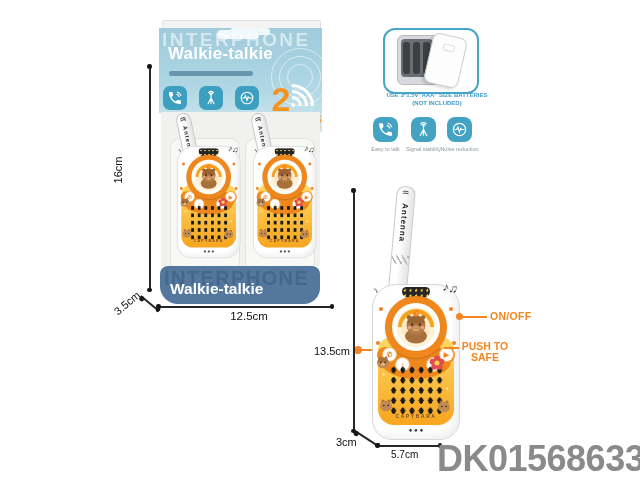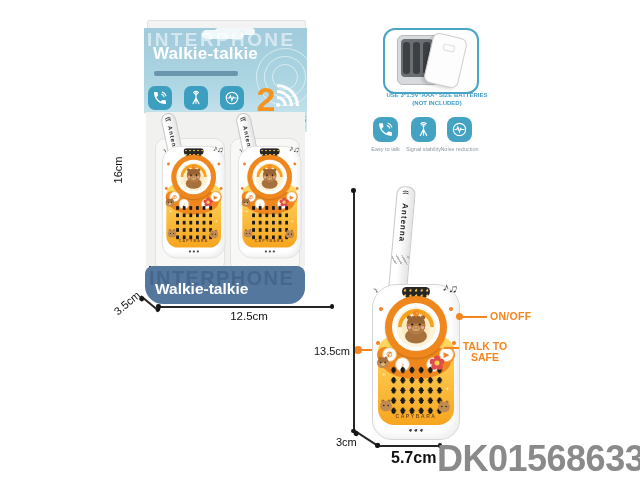--- a/index.html
+++ b/index.html
@@ -10,21 +10,21 @@
   .dl-v{width:1.5px;}
   .dl-h{height:1.5px;}
   .dl-v::before,.dl-v::after,.dl-h::before,.dl-h::after,.dl-d::before,.dl-d::after{
     content:'';position:absolute;width:4.5px;height:4.5px;border-radius:50%;background:#161616;}
   .dl-v::before{left:-1.6px;top:-2px;} .dl-v::after{left:-1.6px;bottom:-2px;}
   .dl-h::before{left:-2px;top:-1.6px;} .dl-h::after{right:-2px;top:-1.6px;}
   .dl-d{height:1.5px;transform-origin:left center;}
   .dl-d::after{right:-2px;top:-1.6px;}
   .dim-lbl{position:absolute;font-size:11px;color:#111;white-space:nowrap;}
   
-  #box{position:absolute;left:144px;top:26px;width:163px;height:278px;}
+  #box{position:absolute;left:159px;top:26px;width:163px;height:278px;}
   #box .flap{position:absolute;left:3px;top:-6px;width:157px;height:8px;background:#f3f3f3;border:1px solid #e2e2e2;border-radius:2px;}
   #panel{position:absolute;left:0;top:2px;width:163px;height:104px;
     background:linear-gradient(180deg,#a0cbdb 0%,#aed6e3 55%,#cfe9f0 100%);
     clip-path:polygon(0 0,100% 0,100% 100%,61% 100%,55% 82%,0 82%);}
   .wm-top{position:absolute;left:3px;top:1px;font-size:19px;font-weight:900;letter-spacing:2.4px;
     color:rgba(255,255,255,.55);white-space:nowrap;}
   .parc{position:absolute;border:1px solid rgba(255,255,255,.55);border-radius:50%;}
   .cloud{position:absolute;left:58px;top:2px;width:42px;height:9px;background:rgba(255,255,255,.85);
     border-radius:8px;box-shadow:12px -3px 0 -1px rgba(255,255,255,.85);}
   .title-top{position:absolute;left:9px;top:16px;font-size:17px;font-weight:bold;color:#fff;letter-spacing:.2px;}
@@ -507,26 +507,26 @@
 
   <div class="ann-dot" style="left:354px;top:346px;width:8px;height:8px;"></div>
   <div class="ann-line" style="left:361px;top:349px;width:11px;"></div>
 
   <div class="ann-dot" style="left:456px;top:313px;"></div>
   <div class="ann-line" style="left:462px;top:316px;width:25px;"></div>
   <div class="ann-orange" style="left:490px;top:310px;font-size:10.5px;letter-spacing:.3px;">ON/OFF</div>
 
   <div class="ann-line" style="left:444px;top:347px;width:15px;"></div>
   <div class="ann-orange" style="left:459px;top:341px;width:52px;font-size:10.5px;line-height:11px;text-align:center;">
-    <div>TALK TO</div>
+    <div>PUSH TO</div>
     <div>SAFE</div>
   </div>
 
   <div class="dl dl-v" style="left:353px;top:190px;height:241px;"></div>
   <div class="dim-lbl" style="left:308px;top:345px;width:42px;text-align:right;">13.5cm</div>
   <div class="dl dl-d" style="left:355px;top:430px;width:27px;transform:rotate(33deg);"></div>
   <div class="dim-lbl" style="left:336px;top:436px;">3cm</div>
   <div class="dl dl-h" style="left:377px;top:445px;width:63px;"></div>
-  <div class="dim-lbl" style="left:391px;top:449px;width:36px;text-align:left;font-size:16px;font-weight:bold;">5.7cm</div>
+  <div class="dim-lbl" style="left:391px;top:449px;width:36px;text-align:left;font-size:10px;">5.7cm</div>
 
   <div id="code">DK01568633</div>
 
 </div>
 
 </body></html>

